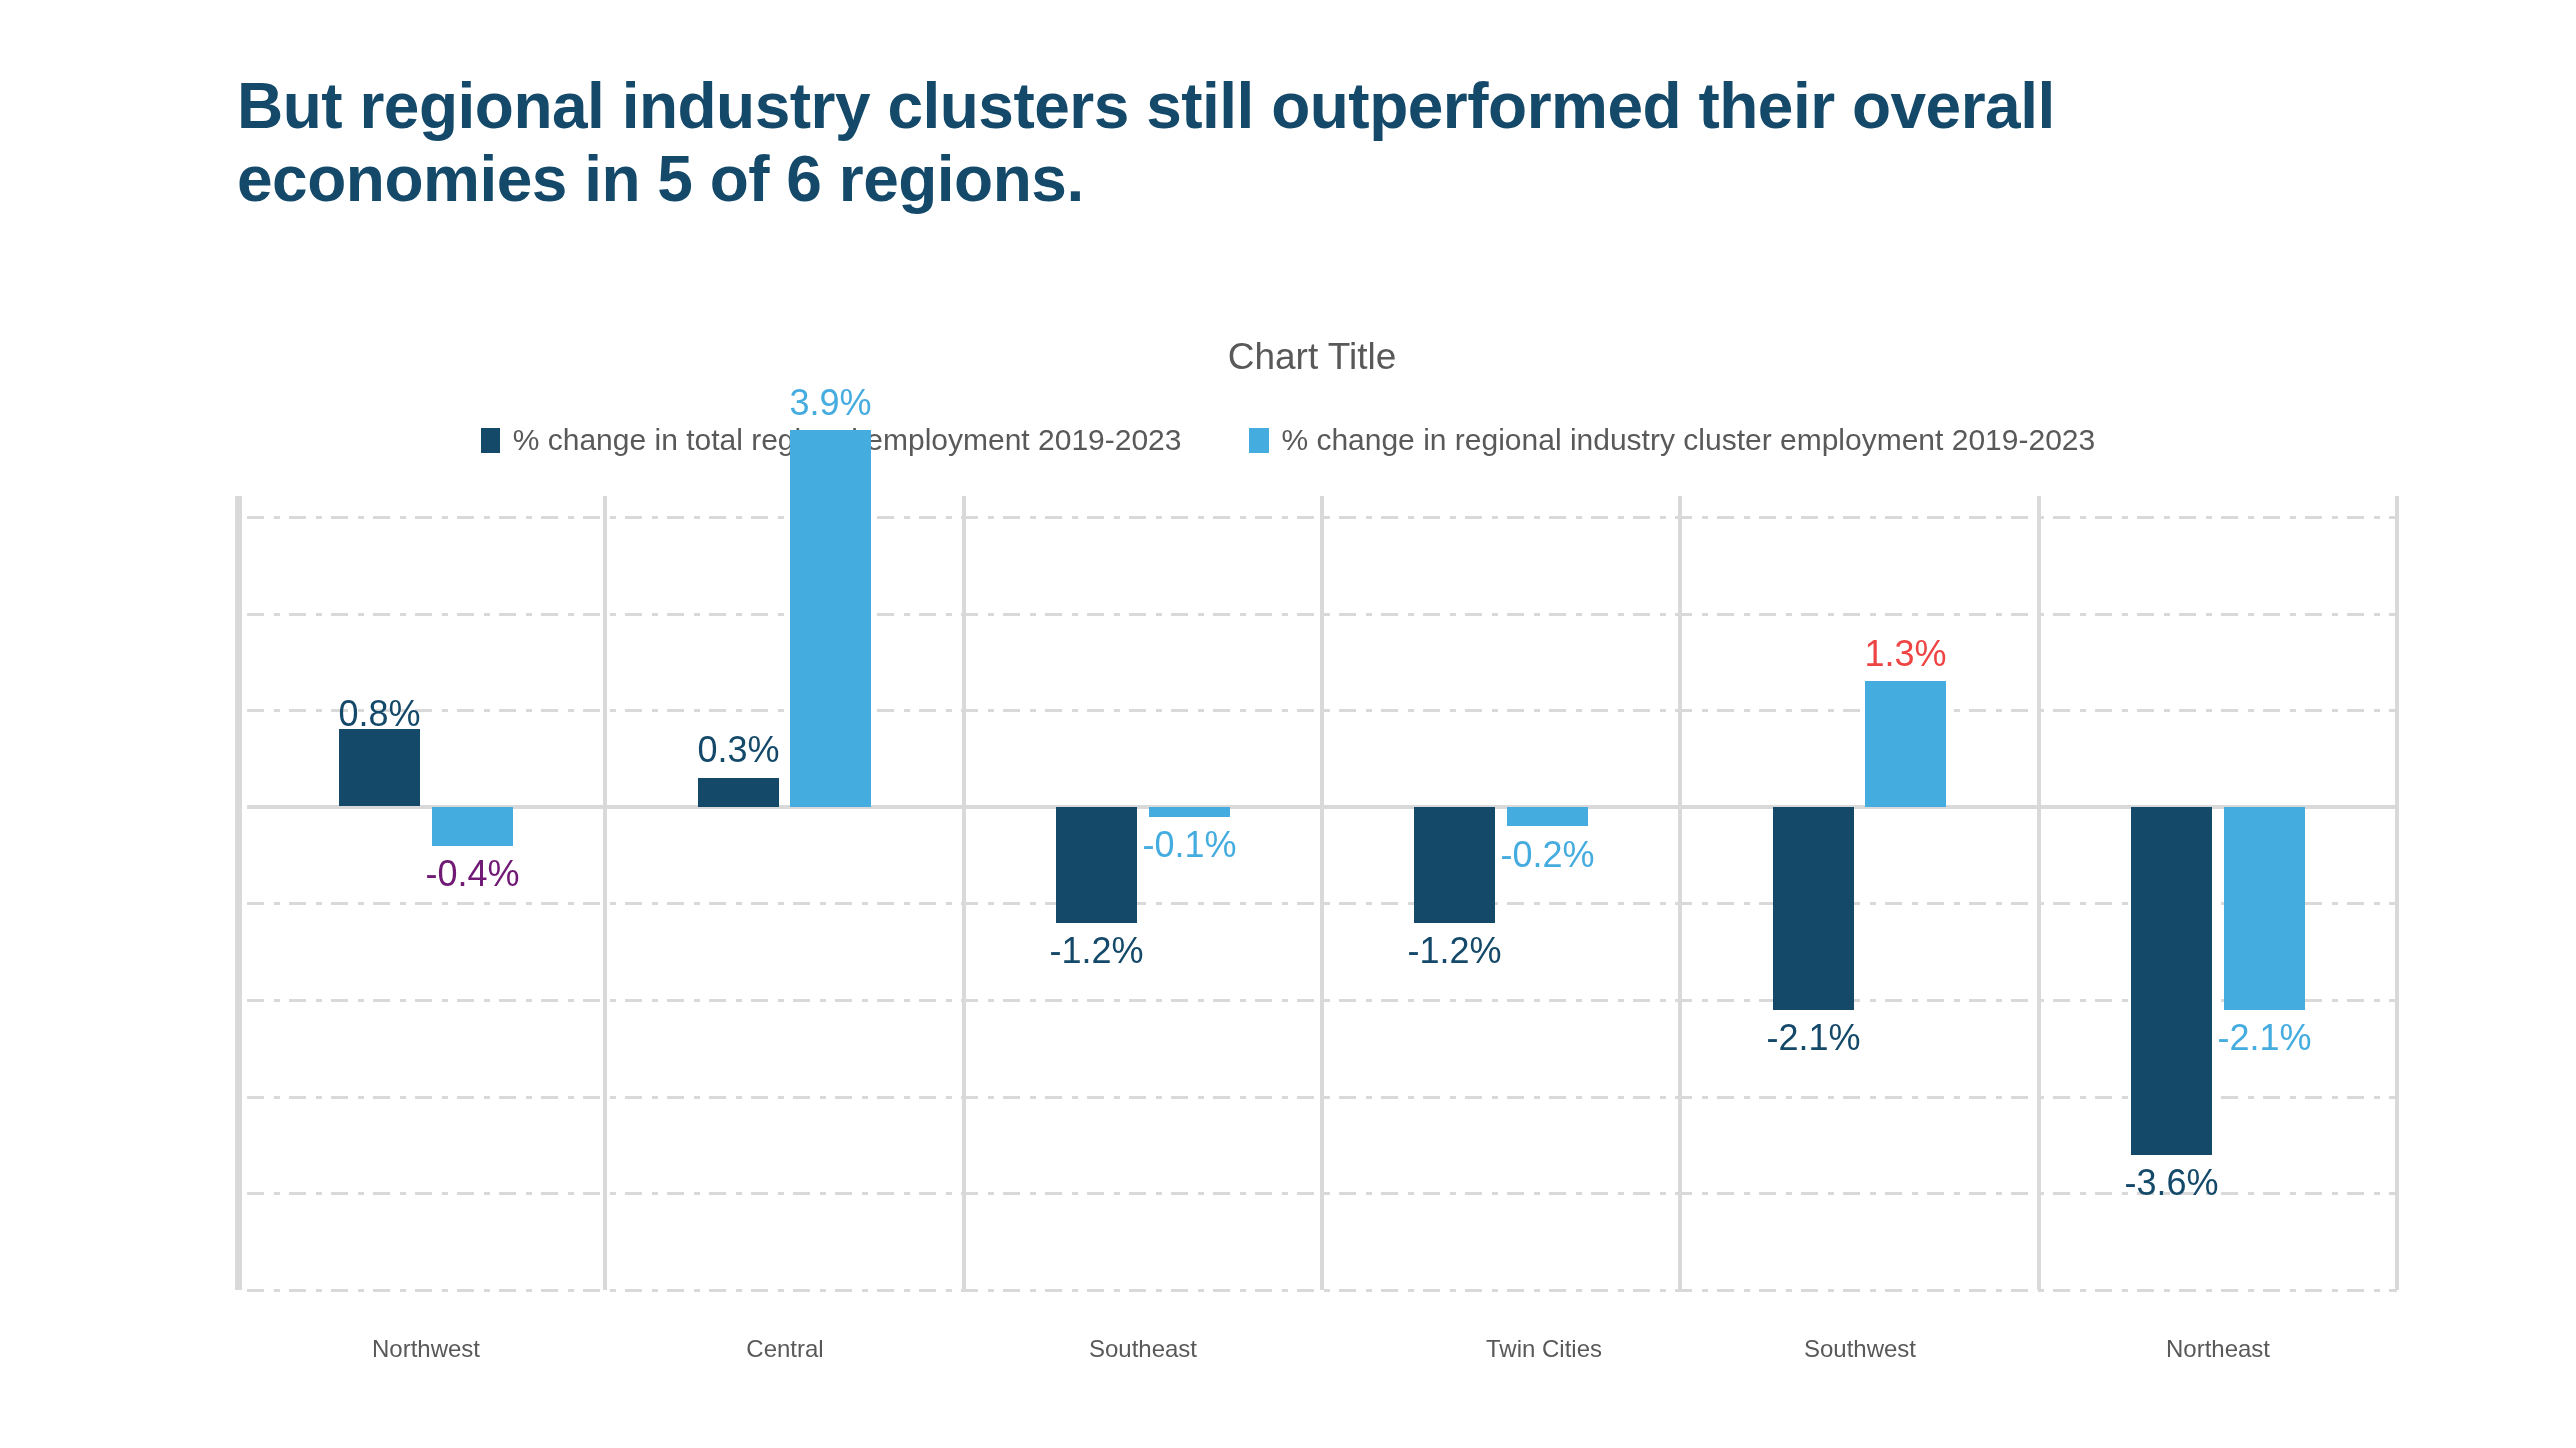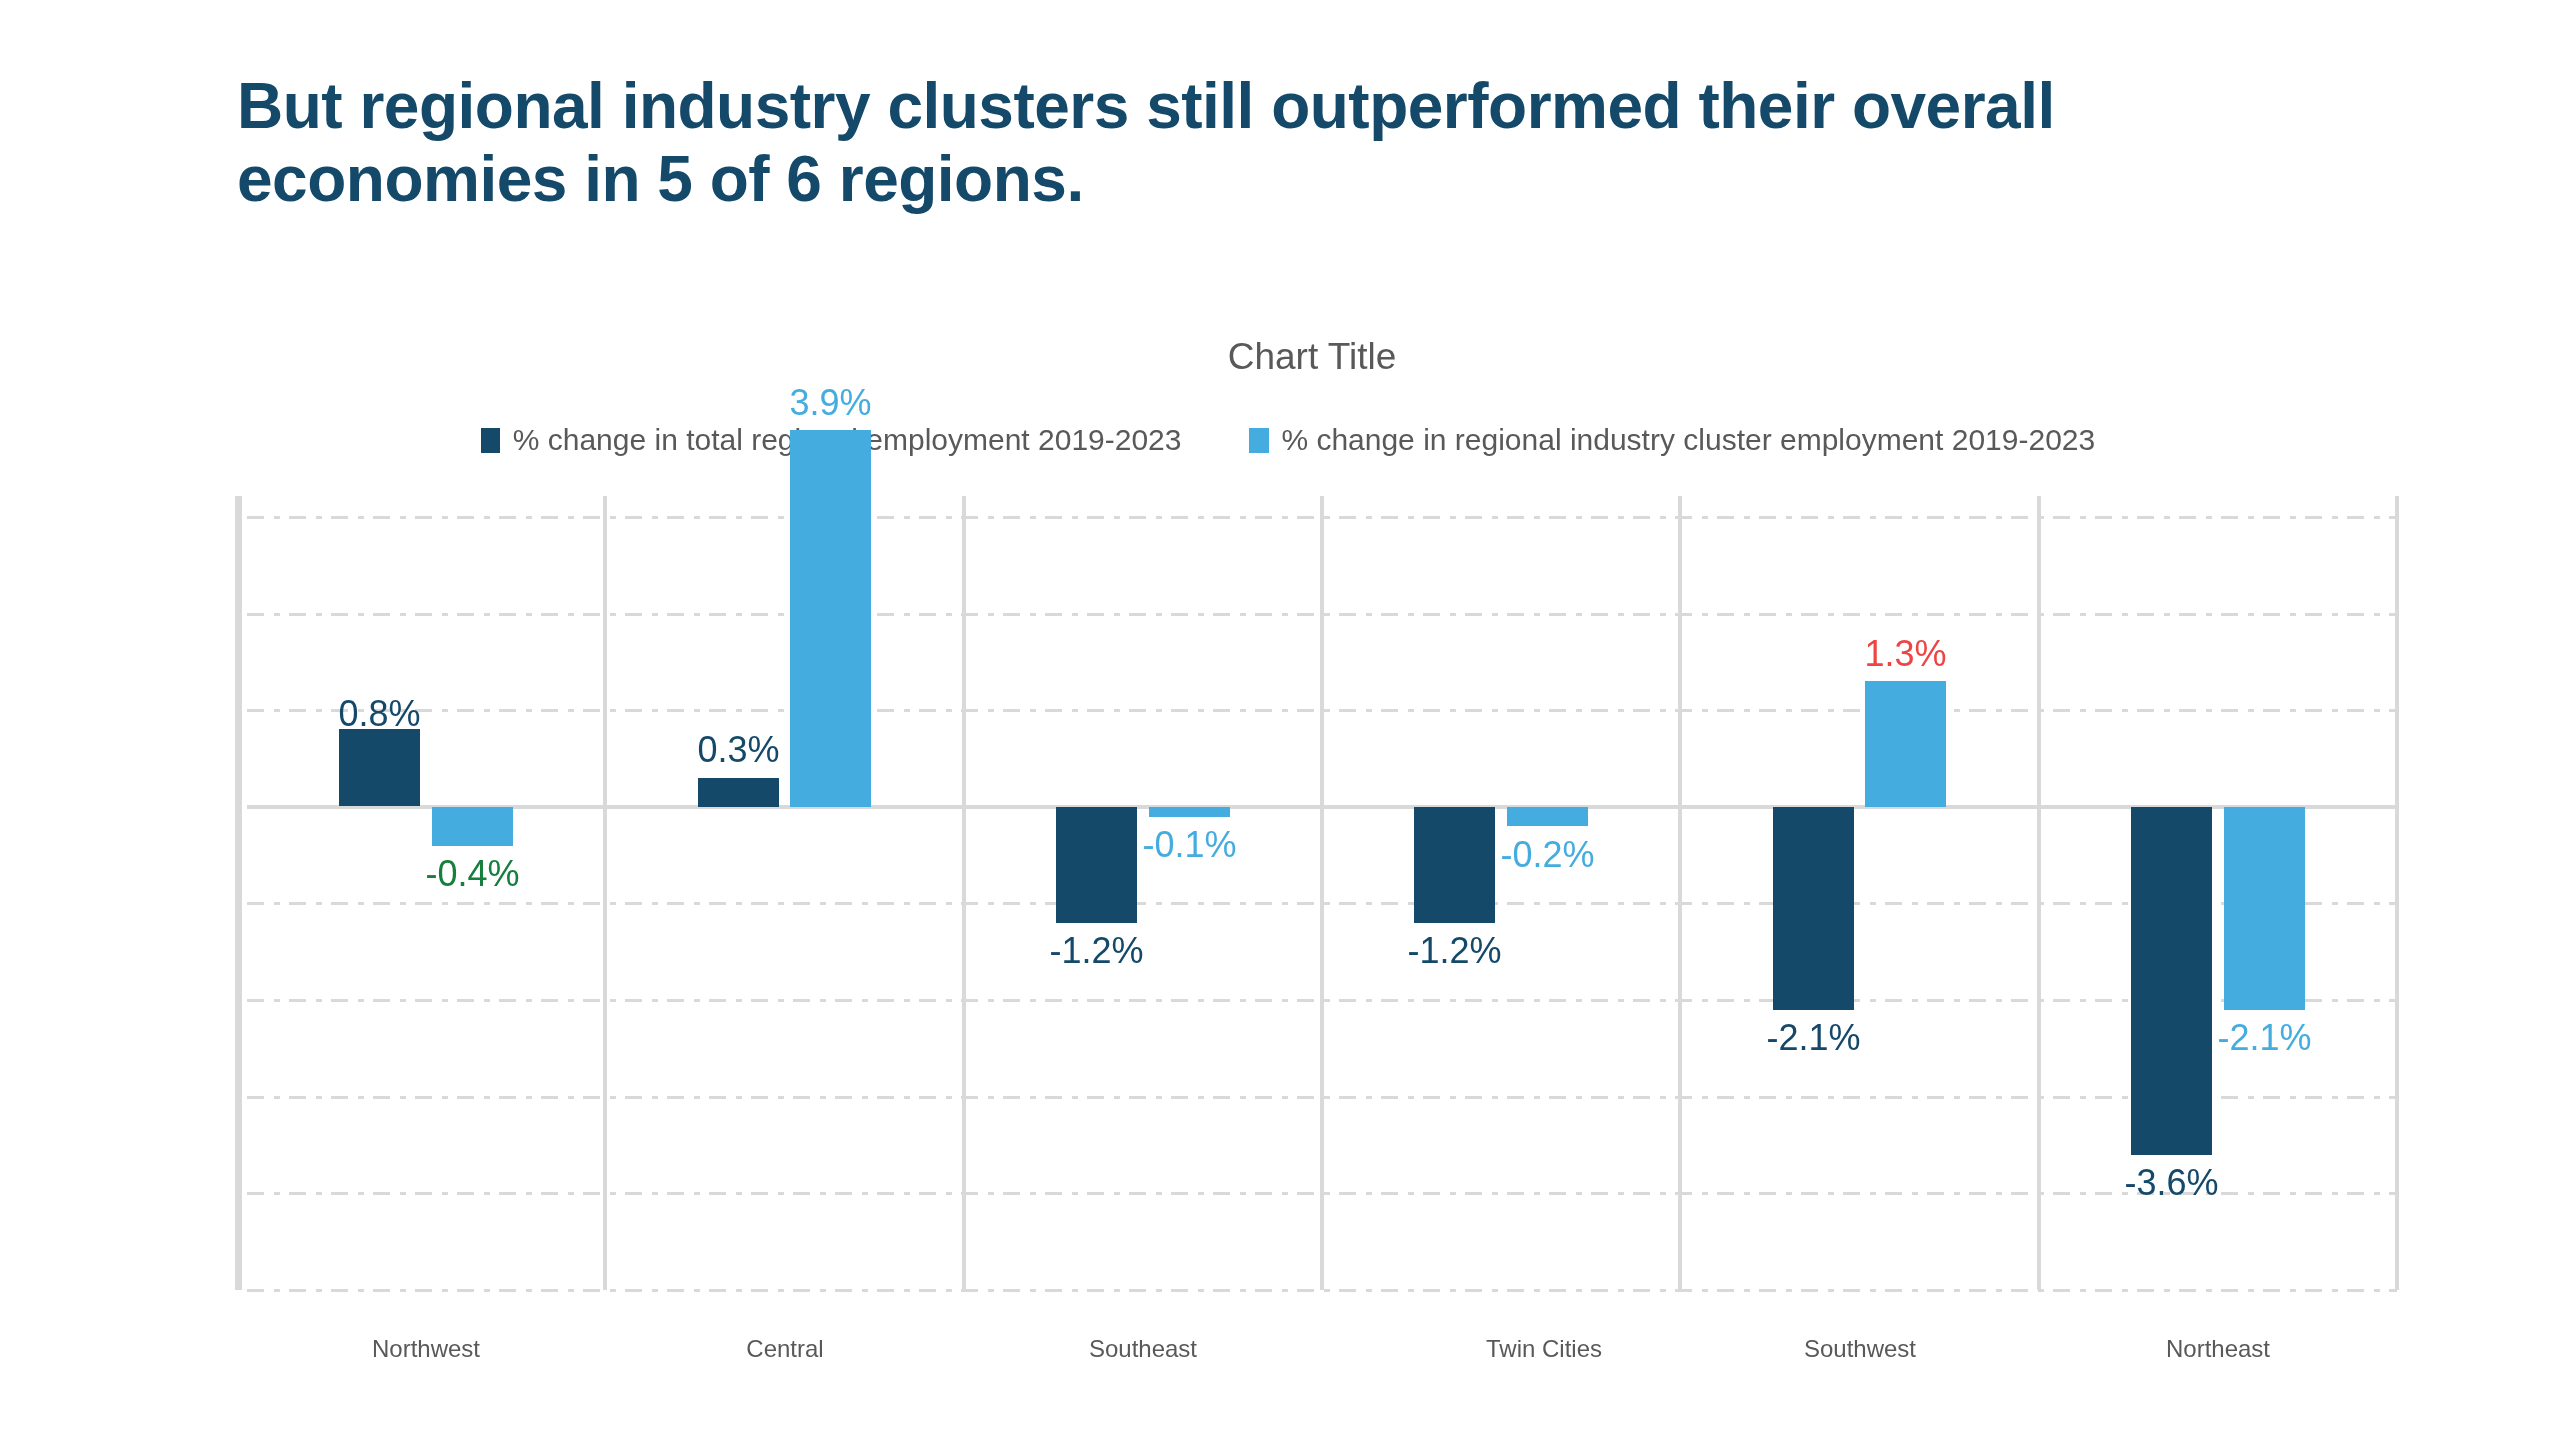--- a/index.html
+++ b/index.html
@@ -189,21 +189,21 @@
         <div class="vsep" style="left: 1073px;"></div>
         <div class="vsep" style="left: 1431px;"></div>
         <div class="vsep" style="left: 1790px;"></div>
         <div class="vsep" style="left: 2148px;"></div>
       </div>
     <div id="zeroline" style="top: 288px;"></div>
     <div id="bars">
         <div class="bar" title="Northwest — 0.8%" style="left: 92px; top: 212px; width: 81px; height: 77px; background: rgb(20, 73, 106);"></div>
         <div class="bar-label" style="color: rgb(20, 73, 106); width: 197px; left: 34px; top: 164px; margin-top: 12px;">0.8%</div>
         <div class="bar" title="Northwest — -0.4%" style="left: 185px; top: 290px; width: 81px; height: 39px; background: rgb(69, 172, 224);"></div>
-        <div class="bar-label" style="color: #15803d; width: 197px; left: 127px; top: 336px;">-0.4%</div>
+        <div class="bar-label" style="color: #701a75; width: 197px; left: 127px; top: 336px;">-0.4%</div>
         <div class="bar" title="Central — 0.3%" style="left: 451px; top: 261px; width: 81px; height: 29px; background: rgb(20, 73, 106);"></div>
         <div class="bar-label" style="color: rgb(20, 73, 106); width: 197px; left: 393px; top: 212px;">0.3%</div>
         <div class="bar" title="Central — 3.9%" style="left: 543px; top: -87px; width: 81px; height: 377px; background: rgb(69, 172, 224);"></div>
         <div class="bar-label" style="color: rgb(69, 172, 224); width: 197px; left: 485px; top: -135px;">3.9%</div>
         <div class="bar" title="Southeast — -1.2%" style="left: 809px; top: 290px; width: 81px; height: 116px; background: rgb(20, 73, 106);"></div>
         <div class="bar-label" style="color: rgb(20, 73, 106); width: 197px; left: 751px; top: 413px;">-1.2%</div>
         <div class="bar" title="Southeast — -0.1%" style="left: 902px; top: 290px; width: 81px; height: 9.7px; background: rgb(69, 172, 224);"></div>
         <div class="bar-label" style="color: rgb(69, 172, 224); width: 197px; left: 844px; top: 307px;">-0.1%</div>
         <div class="bar" title="Twin Cities — -1.2%" style="left: 1167px; top: 290px; width: 81px; height: 116px; background: rgb(20, 73, 106);"></div>
         <div class="bar-label" style="color: rgb(20, 73, 106); width: 197px; left: 1109px; top: 413px;">-1.2%</div>

